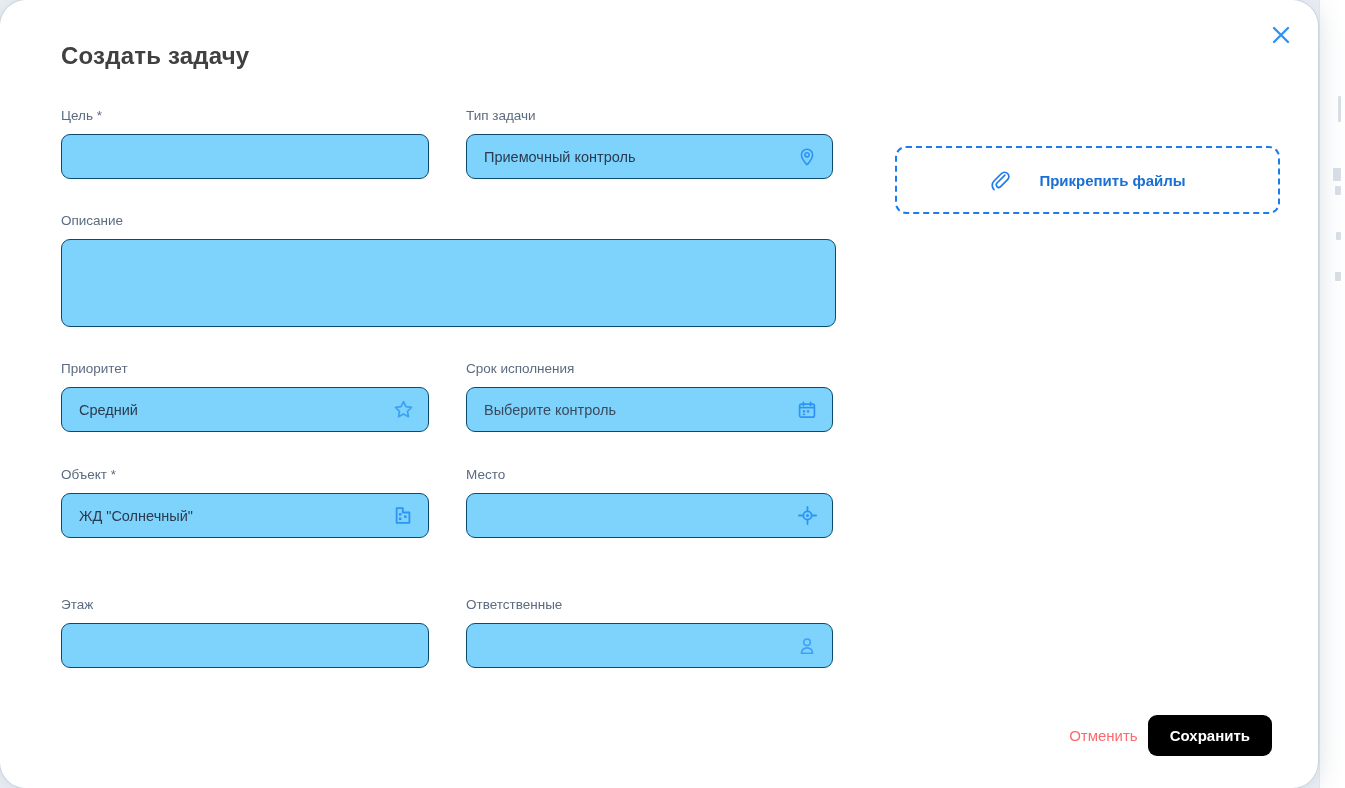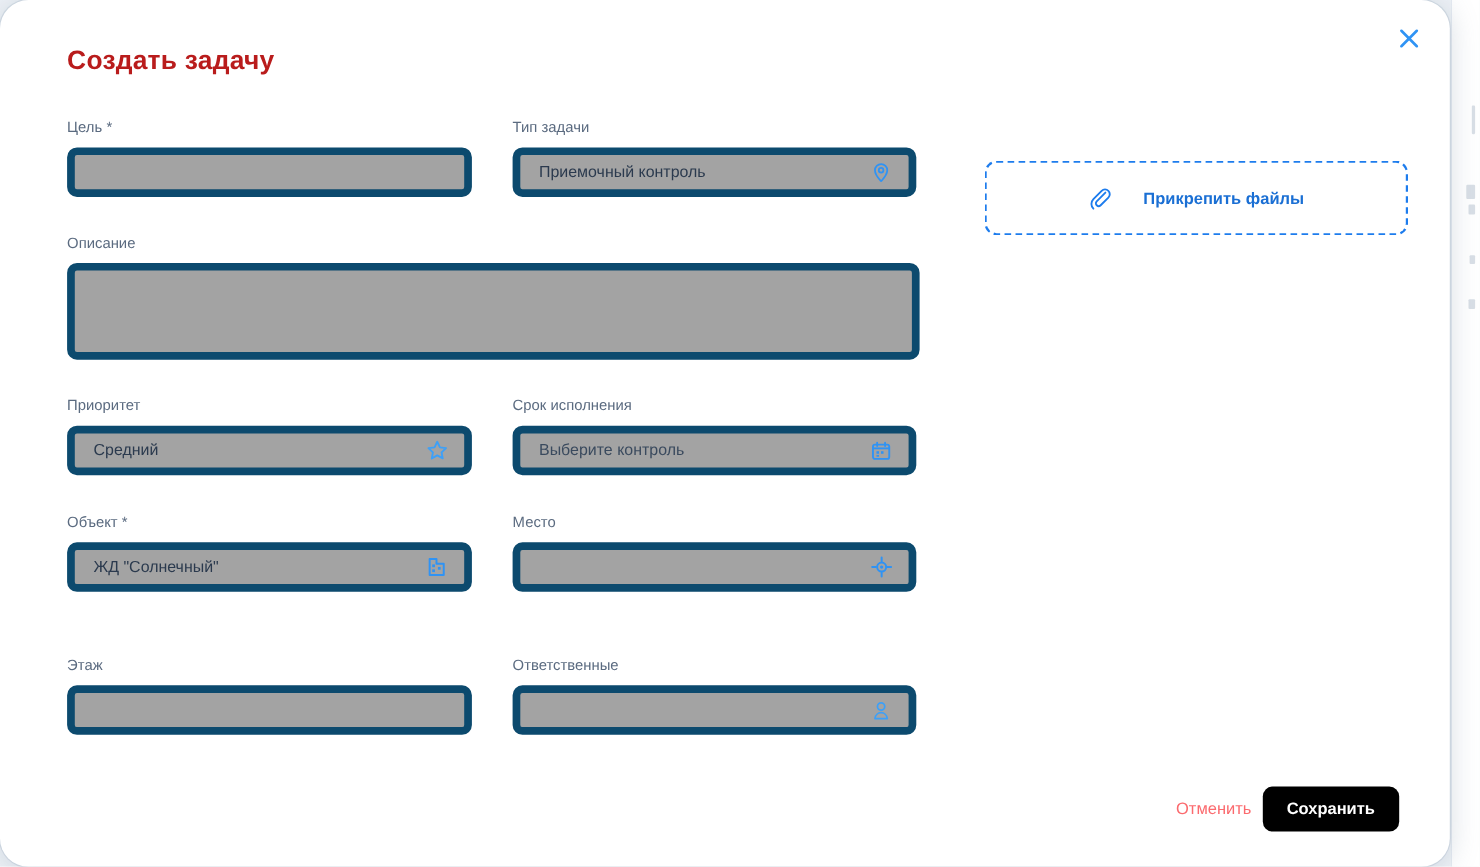--- a/index.html
+++ b/index.html
@@ -67,21 +67,21 @@
     padding: 0;
   }
   #close-btn svg { display: block; }
 
   #dialog-title {
     position: absolute;
     left: 61px;
     top: 42px;
     font-size: 24px;
     font-weight: 700;
-    color: #b91c1c;
+    color: #404040;
     letter-spacing: .2px;
   }
 
   
   #form-area {
     position: absolute;
     left: 61px;
     top: 108px;
     width: 1196px;
   }
@@ -97,22 +97,22 @@
     font-size: 13.5px;
     color: #5b6b80;
     line-height: 16px;
     margin-bottom: 10px;
     display: block;
     white-space: nowrap;
   }
 
   .control {
     position: relative;
-    background: #a3a3a3;
-    border: 7px solid #0c4a6e;
+    background: #7dd3fc;
+    border: 1px solid #0c4a6e;
     border-radius: 9px;
     height: 45px;
     display: flex;
     align-items: center;
     padding: 0 44px 0 17px;
     font-size: 14.5px;
     color: #2b3a4e;
     cursor: text;
   }
   .control.has-icon { cursor: pointer; }

